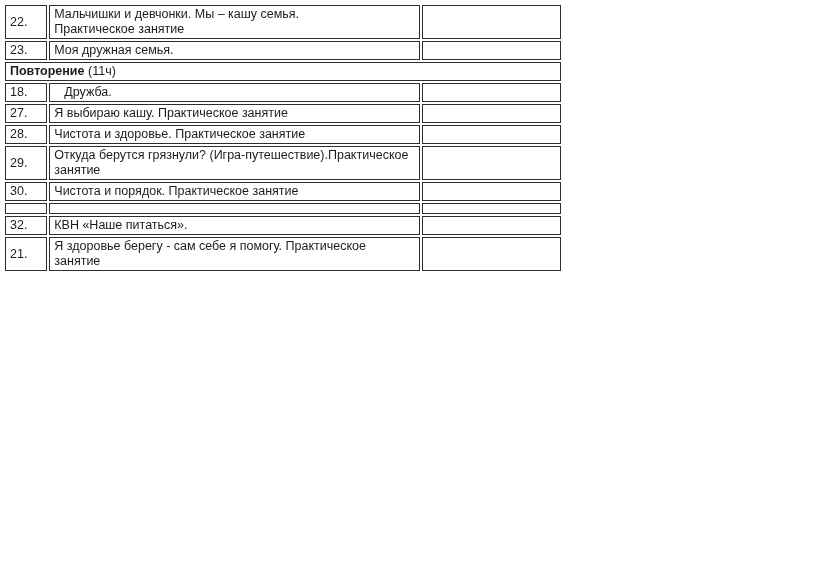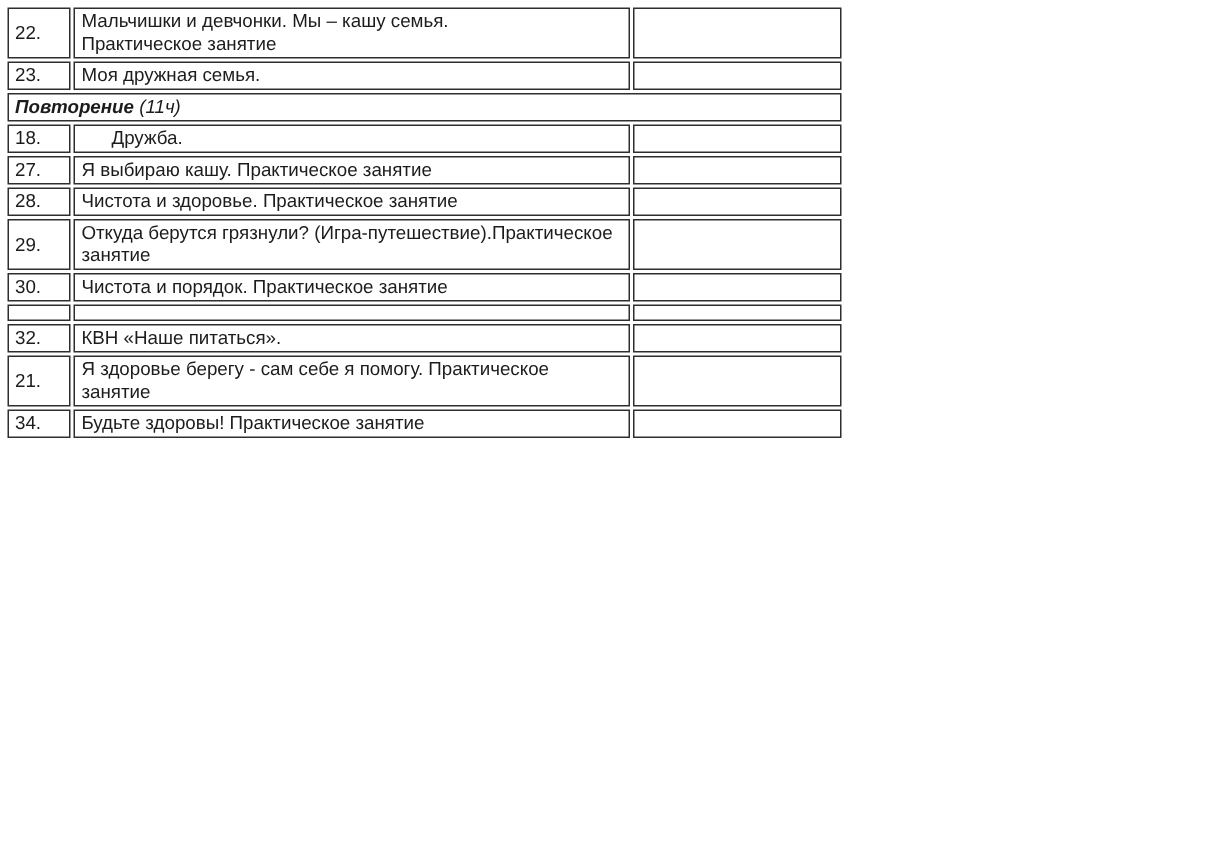--- a/index.html
+++ b/index.html
@@ -37,24 +37,23 @@
     padding-left: 5px;
   }
   td.topic-cell .seg-italic {
   }
   td.topic-cell .seg-bold,
   td.section-cell .seg-bold {
     font-weight: bold;
   }
   td.section-cell {
     font-size: 13px;
-    font-style: italic;
   }
   td.topic-cell.indent {
-    padding-left: 24px;
+    padding-left: 14px;
   }
   tr.empty-row td {
     height: 9px;
     padding: 0 4px;
   }
   td.blank-cell {
     
   }
 </style>
 </head>
@@ -114,20 +113,15 @@
         <tr>
           <td class="num-cell">32.</td>
           <td class="topic-cell"><span class="seg-regular">КВН «Наше питаться».</span></td>
           <td class="blank-cell"></td>
         </tr>
         <tr>
           <td class="num-cell">21.</td>
           <td class="topic-cell"><span class="seg-regular">Я здоровье берегу - сам себе я помогу. </span><span class="seg-italic">Практическое занятие</span></td>
           <td class="blank-cell"></td>
         </tr>
-        <tr>
-          <td class="num-cell">34.</td>
-          <td class="topic-cell"><span class="seg-regular">Будьте здоровы! </span><span class="seg-italic">Практическое занятие</span></td>
-          <td class="blank-cell"></td>
-        </tr>
       </tbody>
   </table>
 </div>
 
 </body></html>

